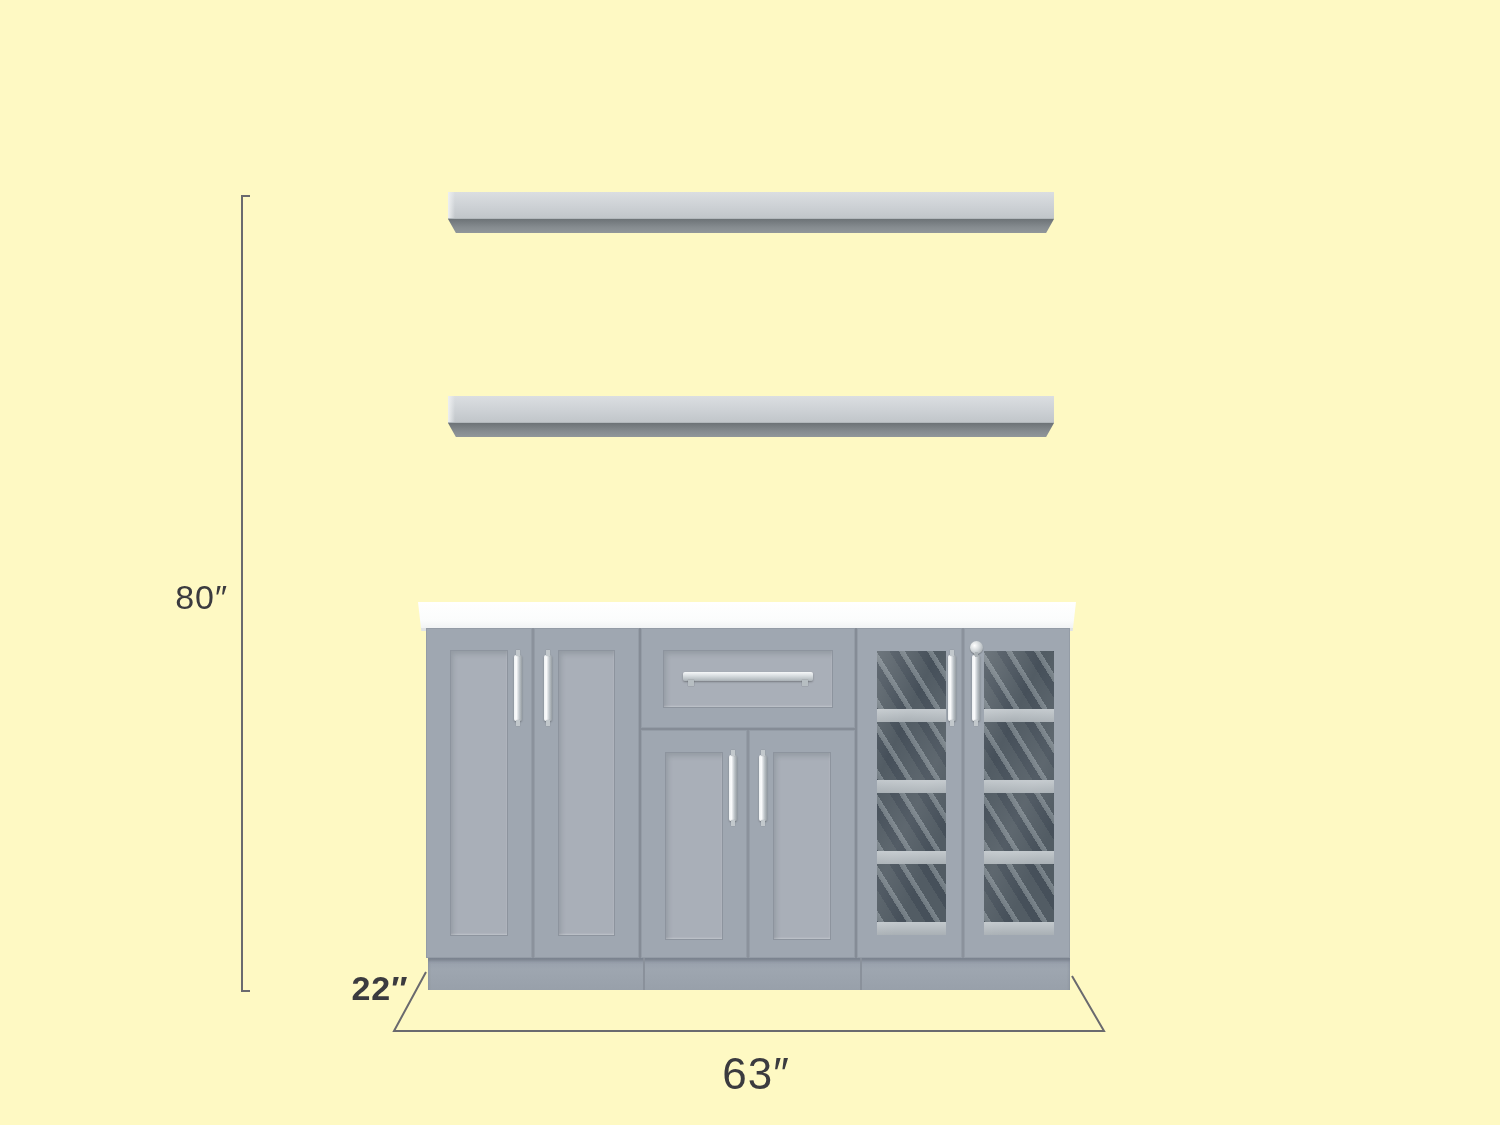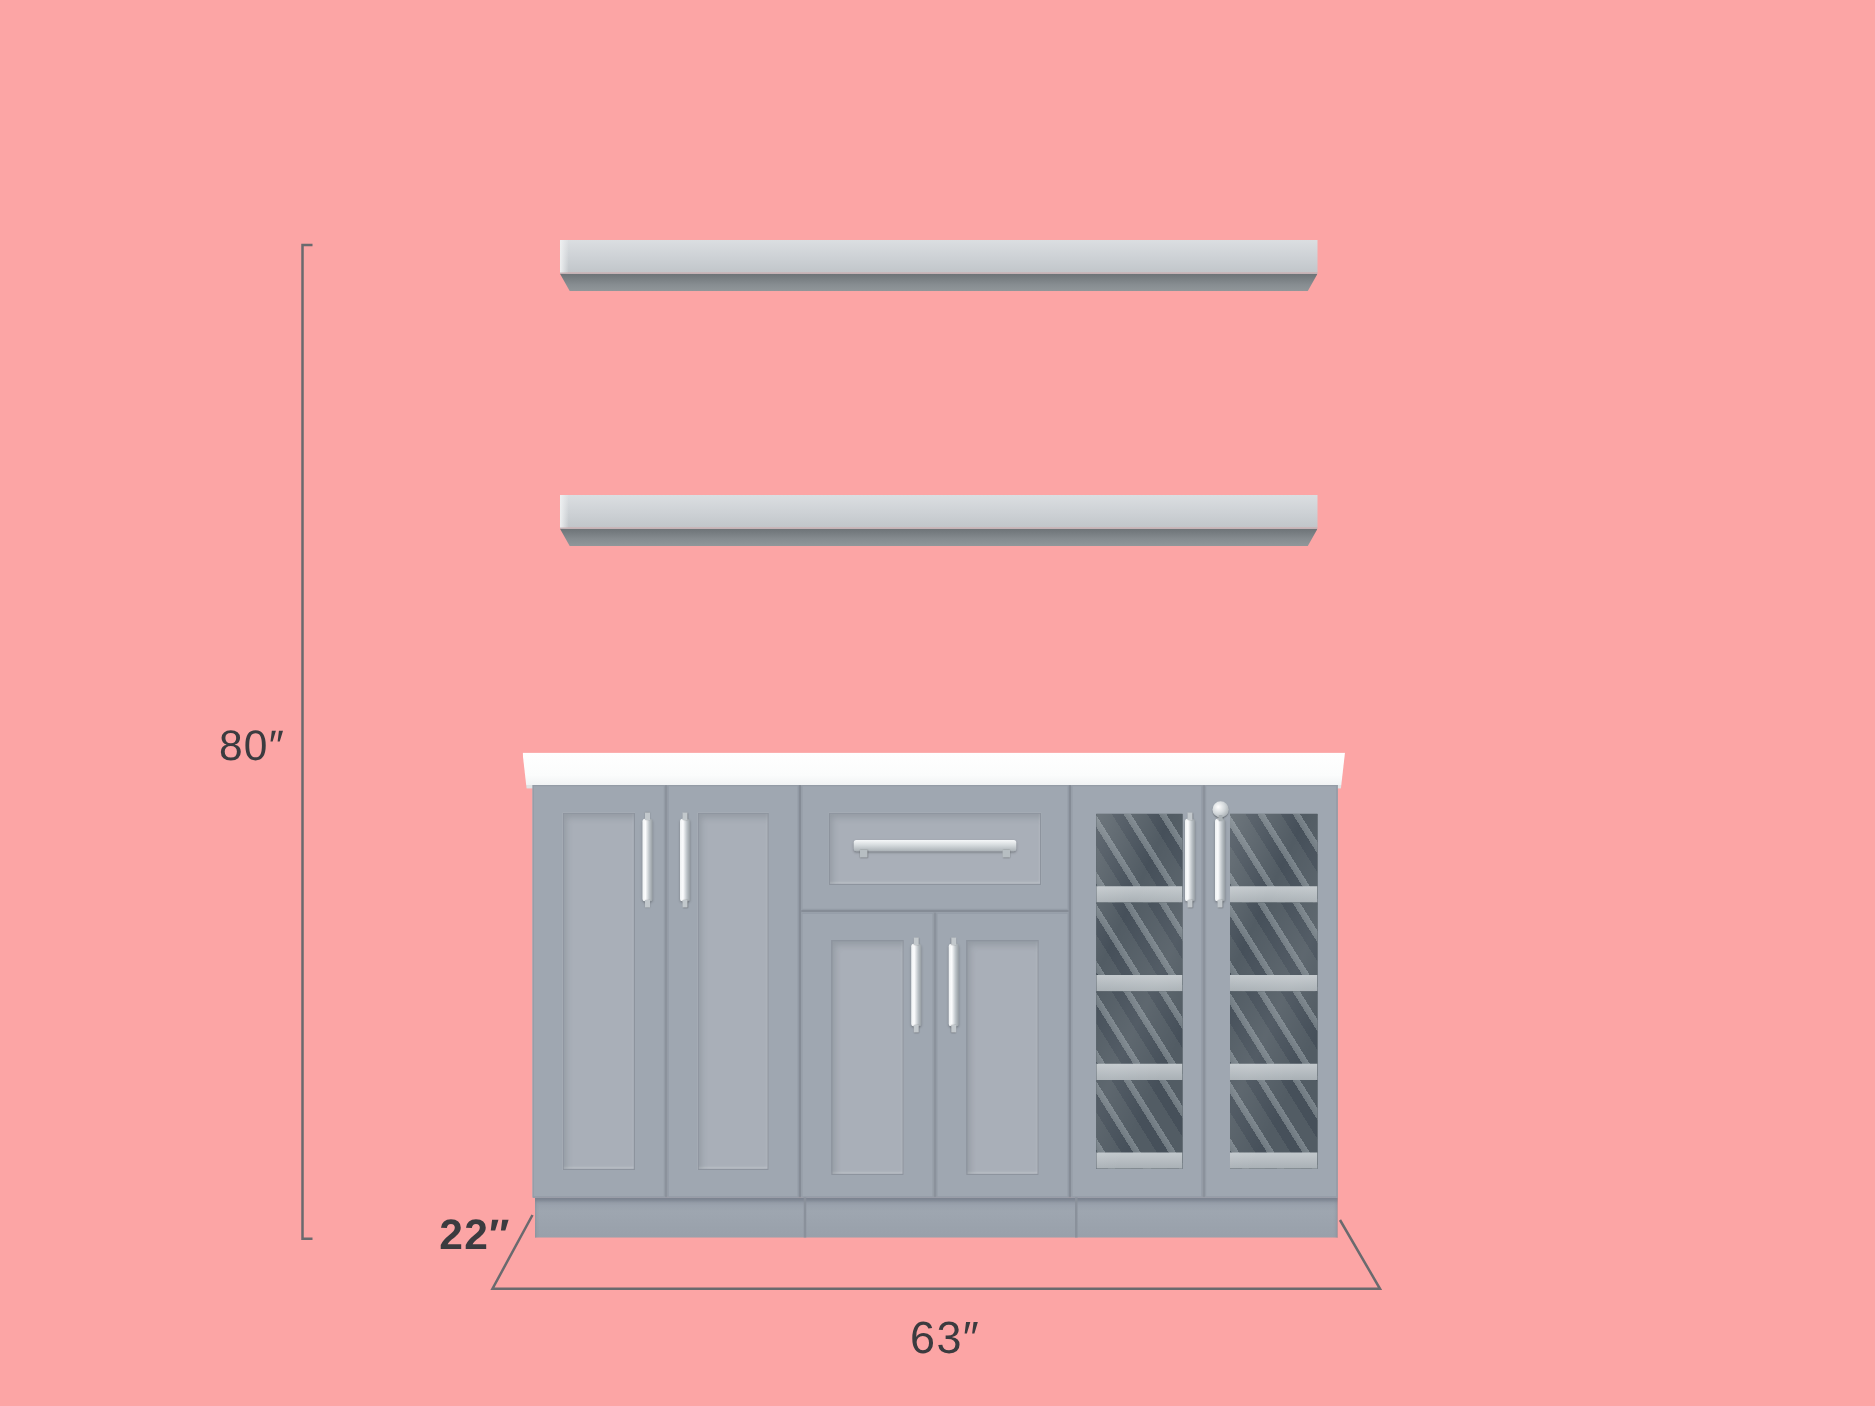--- a/index.html
+++ b/index.html
@@ -1,26 +1,26 @@
 <!DOCTYPE html>
 <html><head>
 <meta charset="utf-8">
 <style>
   html,body{margin:0;padding:0;background:#fff;}
   .stage{
-    position:relative;width:1500px;height:1125px;background:#fca5a5;
+    position:relative;width:1500px;height:1125px;background:#fef9c3;
     font-family:"Liberation Sans", sans-serif;overflow:hidden;
   }
 
   
   .dims-svg{position:absolute;left:0;top:0;}
   .dim-label{position:absolute;color:#3b3b3f;font-size:34px;letter-spacing:1px;}
   .dim-label.height{left:128px;top:578px;width:100px;text-align:right;}
   .dim-label.depth{left:336px;top:969px;width:88px;text-align:center;font-weight:bold;}
-  .dim-label.width{left:694px;top:1049px;width:124px;text-align:center;font-size:36px;}
+  .dim-label.width{left:694px;top:1049px;width:124px;text-align:center;font-size:44px;}
 
   
   .shelf{position:absolute;left:448px;width:606px;height:41px;}
   .shelf.s1{top:192px;}
   .shelf.s2{top:396px;}
   .shelf .face{
     position:absolute;left:0;right:0;top:0;height:26px;
     background:linear-gradient(180deg,#dbdee1 0%,#cdd1d5 55%,#c1c6ca 100%);
     border-bottom:1px solid #b2b8bc;
   }

